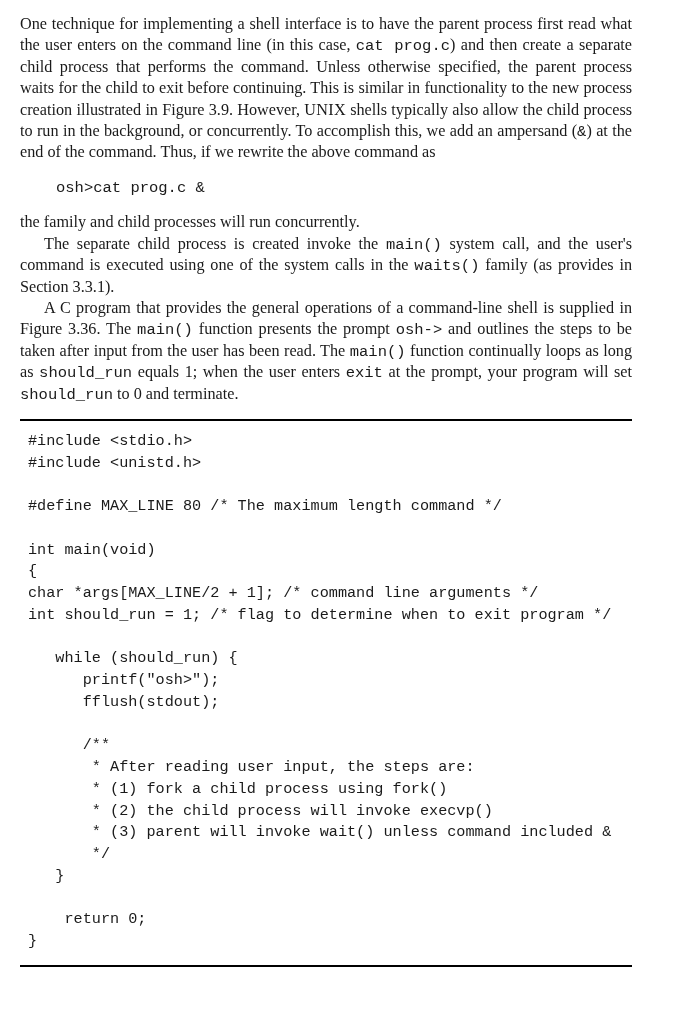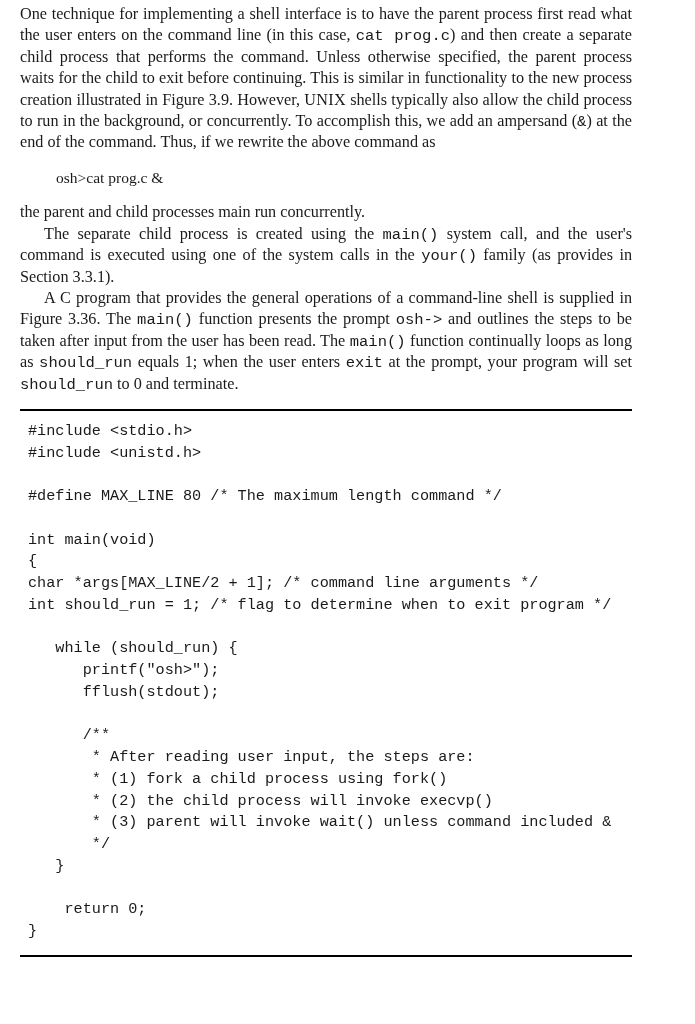--- a/index.html
+++ b/index.html
@@ -5,21 +5,21 @@
   html, body {
     margin: 0;
     padding: 0;
     background: #ffffff;
   }
   .page {
     width: 654px;
     min-height: 1024px;
     background: #ffffff;
     color: #1a1a1a;
-    padding: 4px 22px 20px 20px;
+    padding: 14px 22px 20px 20px;
     box-sizing: border-box;
     font-family: Georgia, "Times New Roman", serif;
     font-size: 16.2px;
     line-height: 1.32;
   }
   .para {
     text-align: justify;
     margin: 0;
     text-indent: 24px;
   }
@@ -28,21 +28,21 @@
   }
   .mono {
     font-family: "Courier New", Courier, monospace;
     font-size: 15.5px;
   }
   .sc {
     font-variant: small-caps;
     letter-spacing: 0.3px;
   }
   .cmdline {
-    font-family: Liberation Serif, serif;
+    font-family: Liberation Mono, monospace;
     font-size: 15.5px;
     margin: 14px 0 14px 36px;
   }
   hr.rule {
     border: none;
     border-top: 2px solid #000;
     margin: 14px 0 10px 0;
   }
   hr.rule.bottom {
     margin: 12px 0 0 0;
@@ -59,24 +59,24 @@
 <body>
 
 <div class="page">
 
   <p class="para first">
     <span>One technique for implementing a shell interface is to have the parent process first read what the user enters on the command line (in this case, </span><span class="mono">cat prog.c</span><span>) and then create a separate child process that performs the command. Unless otherwise specified, the parent process waits for the child to exit before continuing. This is similar in functionality to the new process creation illustrated in Figure 3.9. However, </span><span class="sc">UNIX</span><span> shells typically also allow the child process to run in the background, or concurrently. To accomplish this, we add an ampersand (</span><span class="mono">&amp;</span><span>) at the end of the command. Thus, if we rewrite the above command as</span>
   </p>
 
   <div class="cmdline">osh&gt;cat prog.c &amp;</div>
 
-  <p class="para first">the parent and child processes main run concurrently.</p>
+  <p class="para first">the family and child processes will run concurrently.</p>
 
   <p class="para">
-    <span>The separate child process is created using the </span><span class="mono">main()</span><span> system call, and the user's command is executed using one of the system calls in the </span><span class="mono">your()</span><span> family (as provides in Section 3.3.1).</span>
+    <span>The separate child process is created invoke the </span><span class="mono">main()</span><span> system call, and the user's command is executed using one of the system calls in the </span><span class="mono">waits()</span><span> family (as provides in Section 3.3.1).</span>
   </p>
 
   <p class="para">
     <span>A C program that provides the general operations of a command-line shell is supplied in Figure 3.36. The </span><span class="mono">main()</span><span> function presents the prompt </span><span class="mono">osh-&gt;</span><span> and outlines the steps to be taken after input from the user has been read. The </span><span class="mono">main()</span><span> function continually loops as long as </span><span class="mono">should_run</span><span> equals 1; when the user enters </span><span class="mono">exit</span><span> at the prompt, your program will set </span><span class="mono">should_run</span><span> to 0 and terminate.</span>
   </p>
 
   <hr class="rule">
 
   <pre class="code">#include &lt;stdio.h&gt;
 #include &lt;unistd.h&gt;

